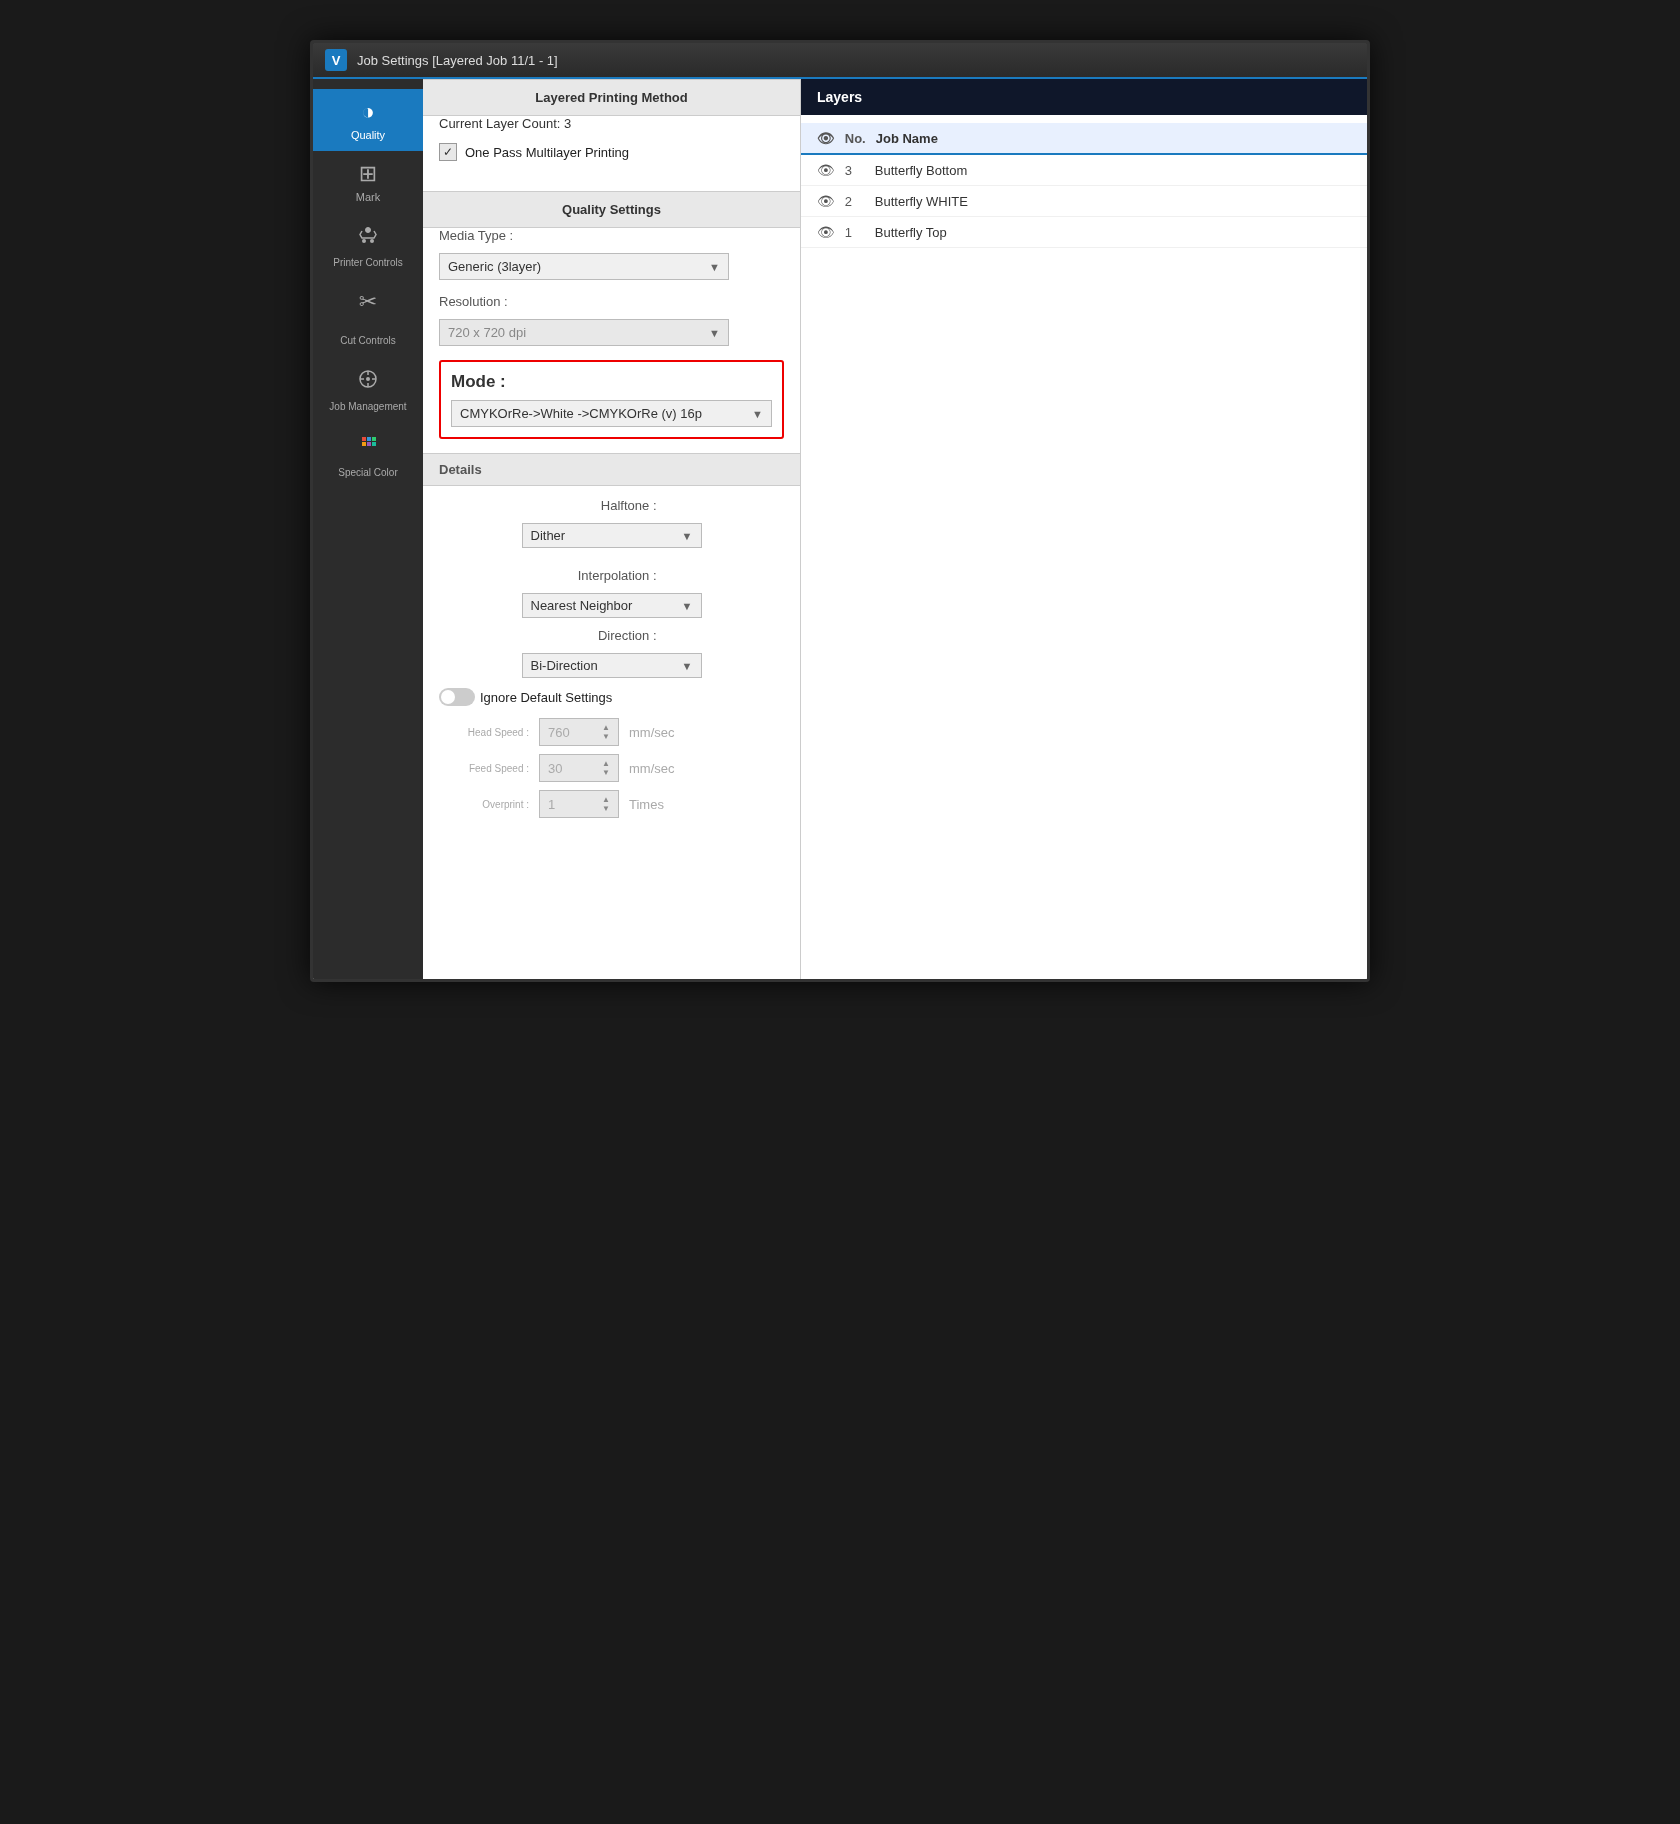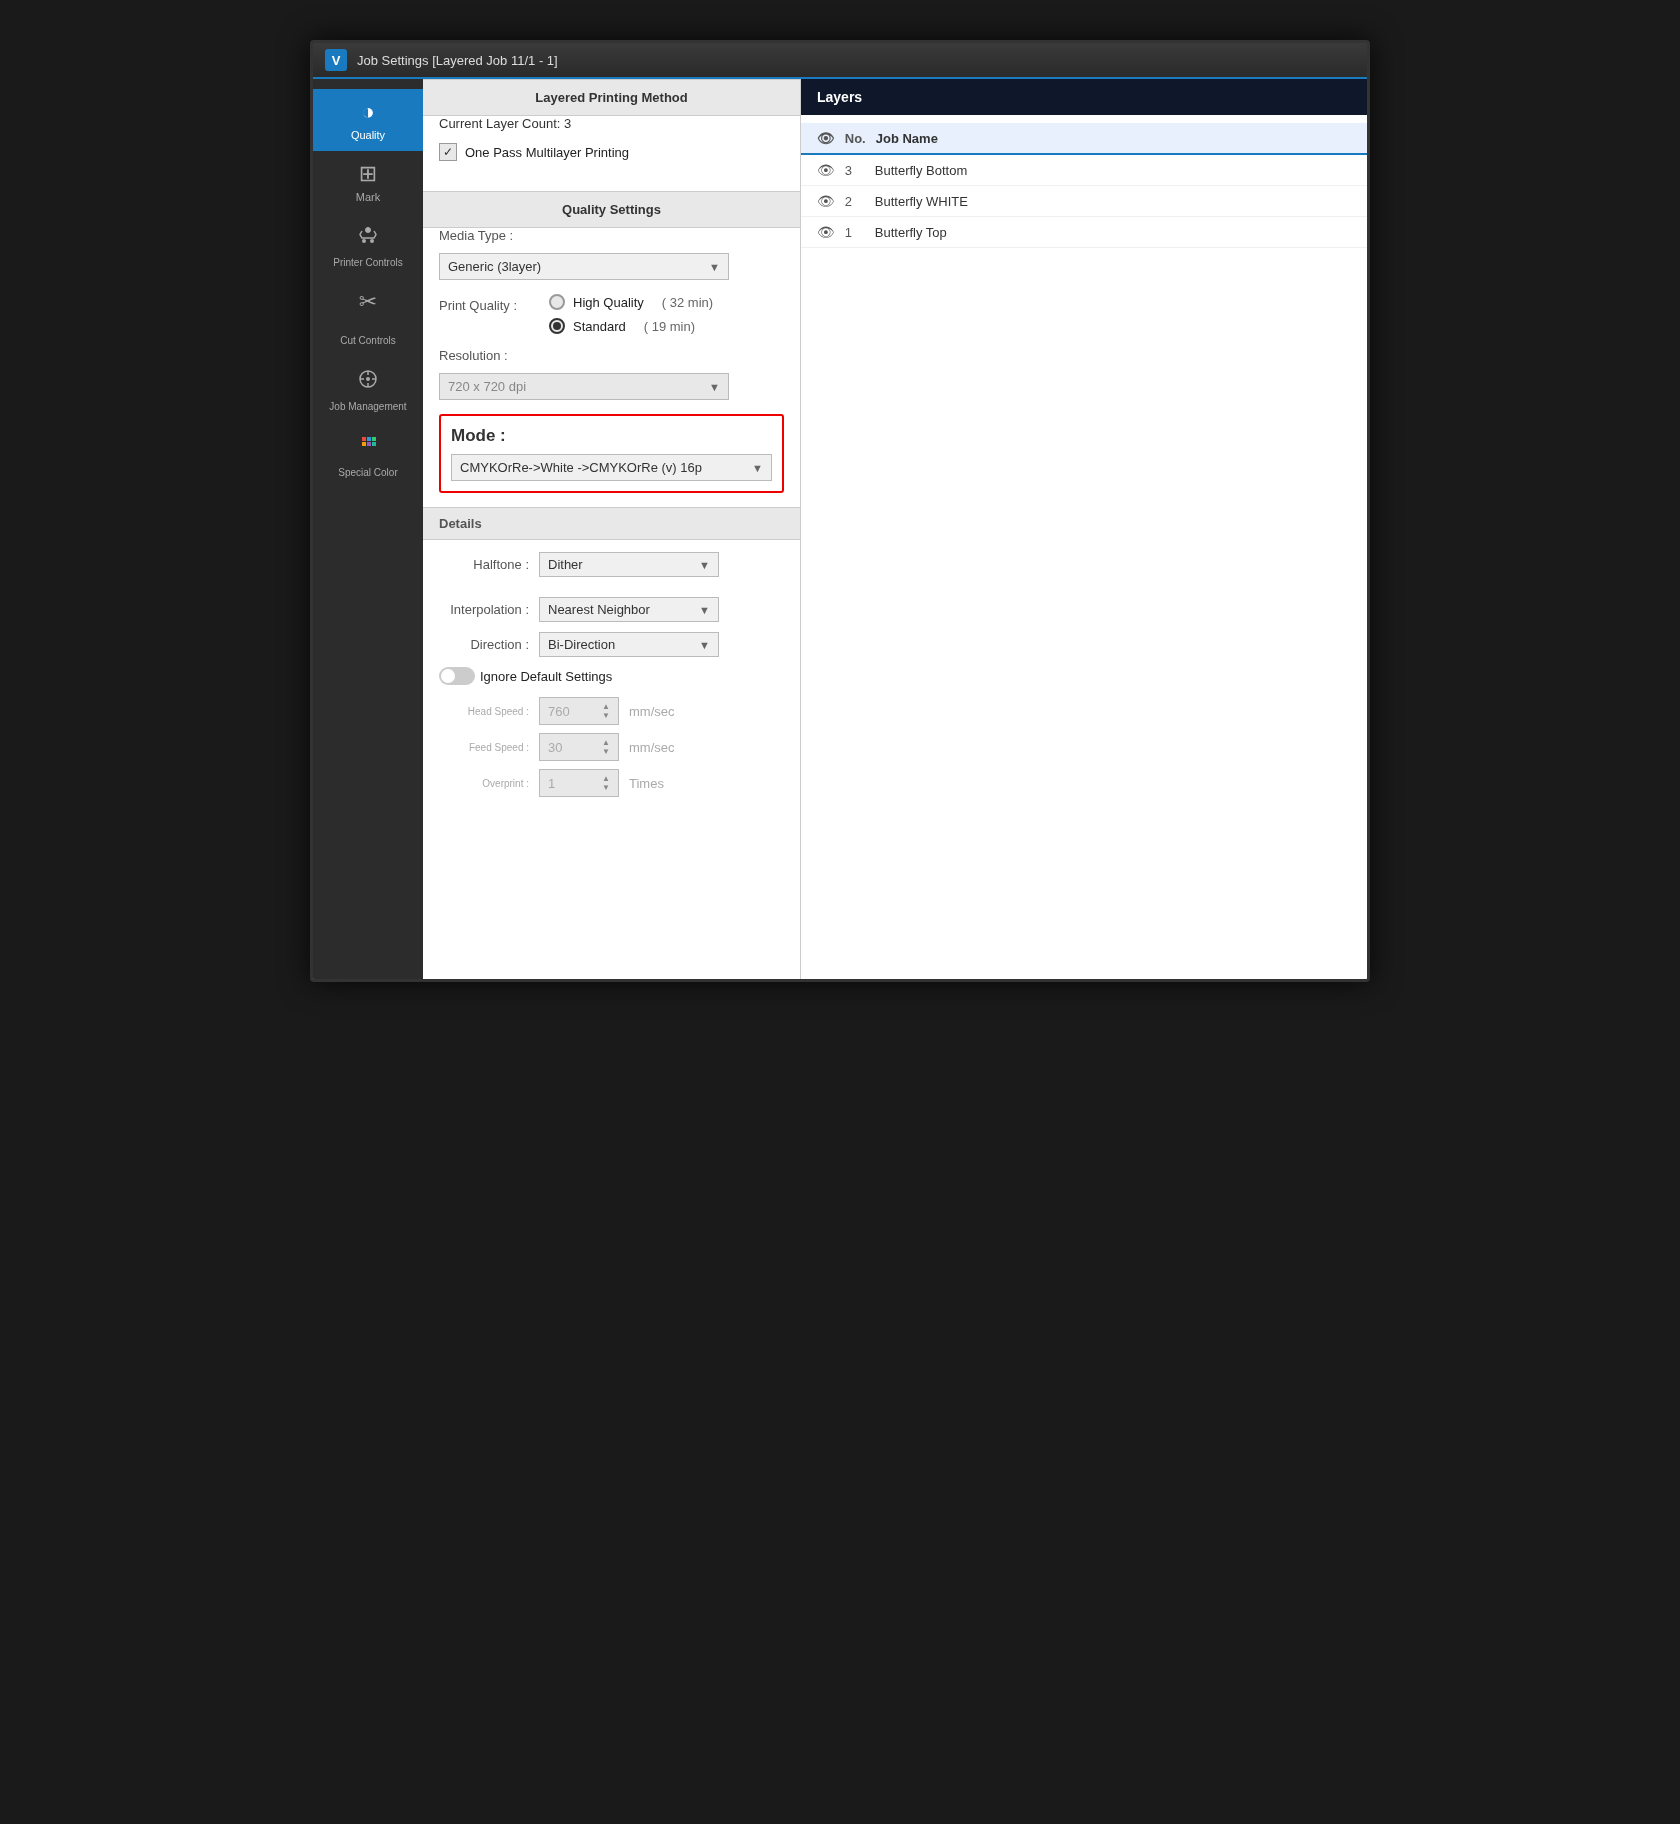--- a/index.html
+++ b/index.html
@@ -290,20 +290,21 @@
 
     .details-content {
       padding: 12px 16px;
     }
 
     .detail-row {
       display: flex;
       align-items: center;
       margin-bottom: 10px;
       gap: 10px;
+      flex-direction: column;
     }
 
     .detail-label {
       color: #555;
       font-size: 13px;
       min-width: 90px;
       text-align: right;
     }
 
     .detail-select {
@@ -534,37 +535,20 @@
           <div class="field-row">
             <span class="field-label">Media Type :</span>
           </div>
           <div style="margin-bottom:14px;">
             <div class="select-field select-full">
               <span>Generic (3layer)</span>
               <span class="dropdown-arrow">▼</span>
             </div>
           </div>
 
-          <div class="quality-section">
-            <span class="quality-label">Print Quality :</span>
-            <div class="quality-options">
-
-              <div class="quality-option">
-                <div class="radio-btn"></div>
-                <span>High Quality</span>
-                <span class="quality-time">( 32 min)</span>
-              </div>
-
-              <div class="quality-option">
-                <div class="radio-btn selected"></div>
-                <span>Standard</span>
-                <span class="quality-time">( 19 min)</span>
-              </div>
-            </div>
-          </div>
 
           <div class="field-row">
             <span class="field-label">Resolution :</span>
           </div>
           <div style="margin-bottom:14px;">
             <div class="resolution-field">
               <span>720 x 720 dpi</span>
               <span class="dropdown-arrow">▼</span>
             </div>
           </div>

